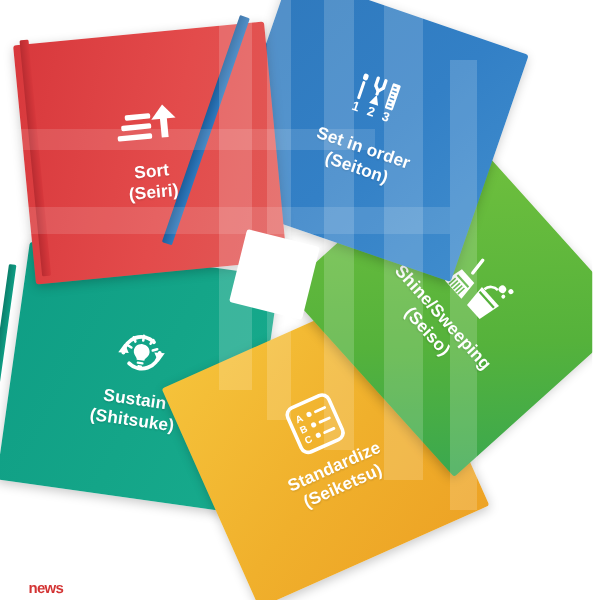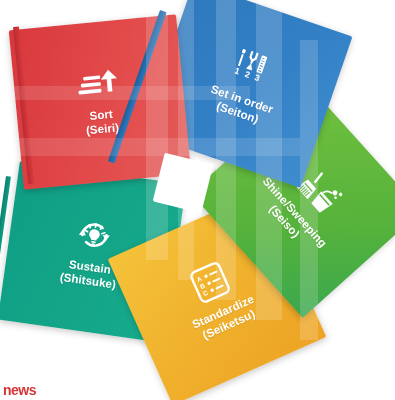--- a/index.html
+++ b/index.html
@@ -134,24 +134,24 @@
     left: 158px; top: 158px;
     width: 50px; height: 50px;
     background: #ffffff;
     transform: rotate(14deg);
     z-index: 8;
     border-radius: 2px;
   }
 
   #watermark {
     position: absolute;
-    left: 3px;
+    left: 19px;
     bottom: 2px;
     z-index: 20;
-    font-size: 14px;
+    font-size: 10px;
     font-weight: 700;
     color: #cc1111;
     letter-spacing: -0.5px;
     font-family: "Liberation Sans", sans-serif;
     opacity: 0.85;
     filter: blur(0.3px);
   }
 </style>
 </head>
 <body>

